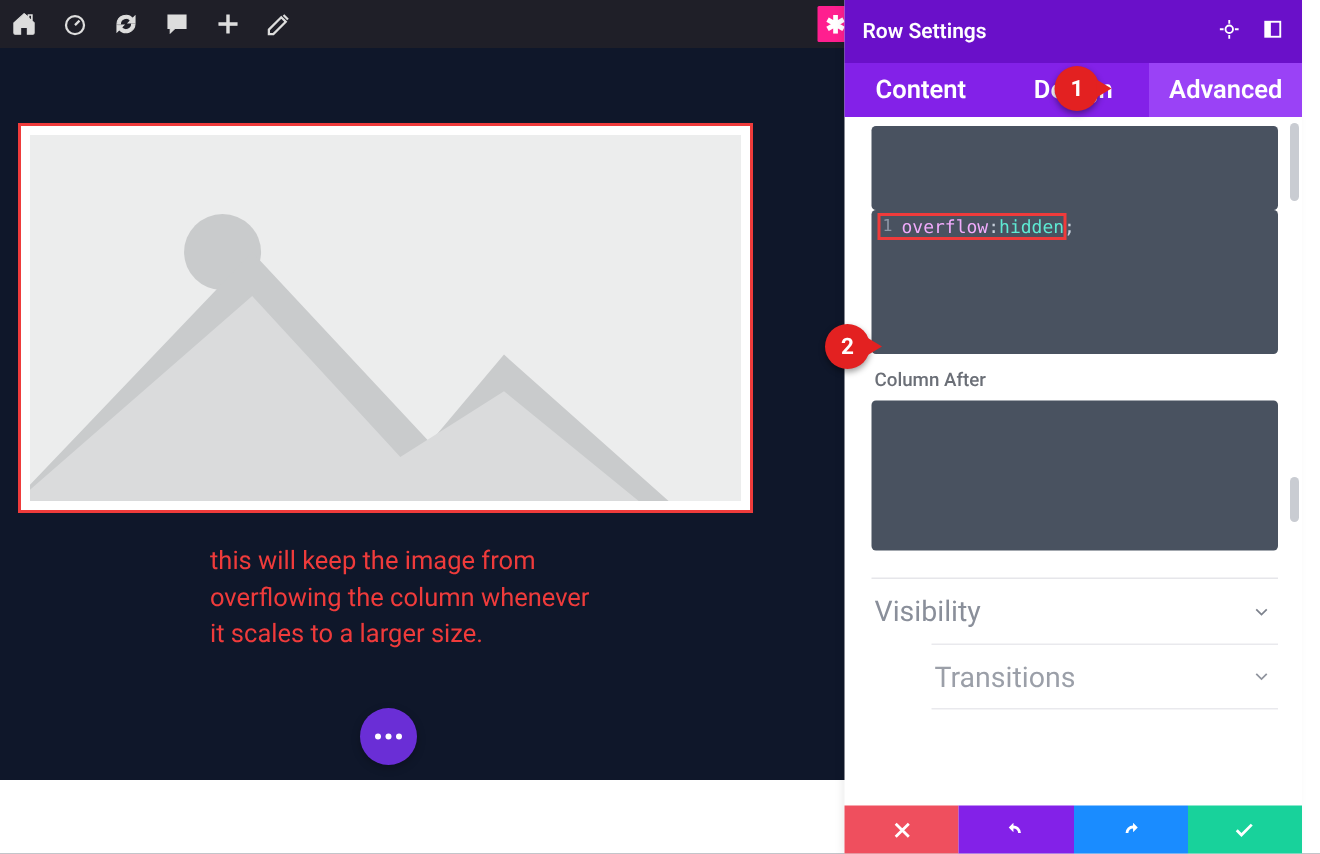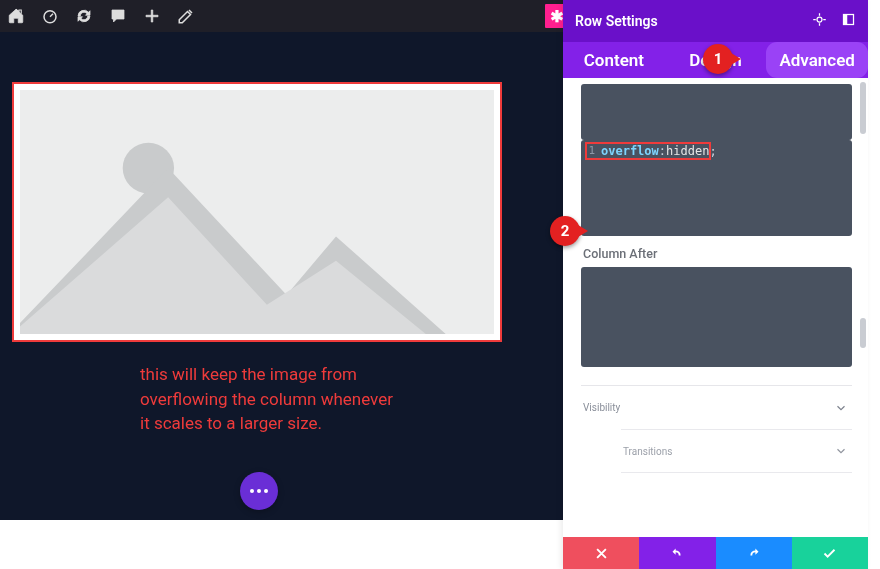--- a/index.html
+++ b/index.html
@@ -21,36 +21,36 @@
   .fab-dots { display:flex; gap:3px;}
   .fab-dots span{ width:4px;height:4px;border-radius:50%;background:#fff;}
   
   
   .panel { position:absolute; right:12px; top:0; width:305px; height:569px; background:#fff; box-shadow:-2px 0 6px rgba(0,0,0,.08);}
   .ph-header { height:42px; background:#6a10c9; color:#fff; display:flex; align-items:center; justify-content:space-between; padding:0 12px; font-size:14px; font-weight:600;}
   .ph-header .ricons { display:flex; gap:14px; align-items:center;}
   .ph-header svg { width:15px; height:15px; fill:#fff; }
   .tabs { height:36px; background:#8321e8; display:flex; }
   .tab { flex:1; display:flex; align-items:center; justify-content:center; color:#fff; font-size:17px; font-weight:600; position:relative;}
-  .tab.active { background:#9a42f6;border-radius:11px; }
+  .tab.active { background:#9a42f6; }
   
   .scroll { position:absolute; top:78px; bottom:32px; left:0; right:0; overflow:hidden; padding:0 16px 0 18px;}
   .section-label { font-size:12.5px; color:#6b6f77; margin:10px 0 6px 2px; font-weight:500;}
   .codebox { width:100%; background:#495260; border-radius:3px; position:relative; font-family: ui-monospace, Menlo, Consolas, monospace; font-size:12px; color:#c8d0dc; }
   .codebox .gut { position:absolute; left:0; top:0; width:16px; height:100%; text-align:right; padding:4px 2px 0 0; color:#8d97a6; font-size:11px;}
   .codebox .codeline { padding:4px 4px 4px 20px; white-space:pre;}
-  .codeline .kw { color:#7dd3fc;font-weight:bold;}
-  .codeline .val { color:#e5e5e5;}
+  .codeline .kw { color:#f0abfc;}
+  .codeline .val { color:#5eead4;}
   .codeline .p { color:#c8d0dc;}
   .cb-h56 { height:56px;}
   .cb-h96 { height:96px;}
   .cb-h100 { height:100px;}
   .hl { position:absolute; border:2px solid #ef3b3b; pointer-events:none;}
   
-  .acc { height:44px; border-top:1px solid #e6e6ea; display:flex; align-items:center; justify-content:space-between; padding:0 4px 0 2px; color:#8a8f9a; font-size:10px;}
+  .acc { height:44px; border-top:1px solid #e6e6ea; display:flex; align-items:center; justify-content:space-between; padding:0 4px 0 2px; color:#8a8f9a; font-size:19px;}
   .acc svg{ width:14px;height:14px; stroke:#7d828d; fill:none; stroke-width:2;}
   
   .actionbar { position:absolute; left:0; right:0; bottom:0; height:32px; display:flex;}
   .ab { flex:1; display:flex; align-items:center; justify-content:center;}
   .ab svg{ width:15px;height:15px; fill:#fff;}
   .ab.red{background:#ef4f5e;} .ab.pur{background:#8321e8;} .ab.blu{background:#1a8cff;} .ab.grn{background:#18d29b;}
   
   
   .bubble { position:absolute; width:40px; height:30px; }
   .bubble .body{ width:30px;height:30px;border-radius:50%; background:#e32121; display:flex;align-items:center;justify-content:center;color:#fff;font-weight:700; font-size:15px; margin-left:auto; position:relative; box-shadow:0 2px 4px rgba(0,0,0,.4);}

